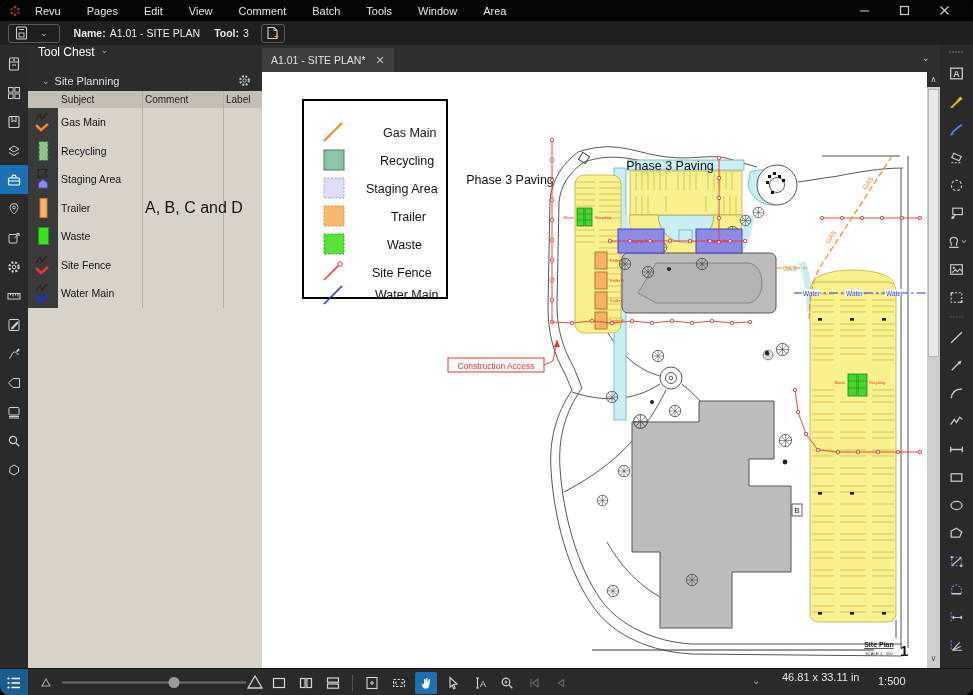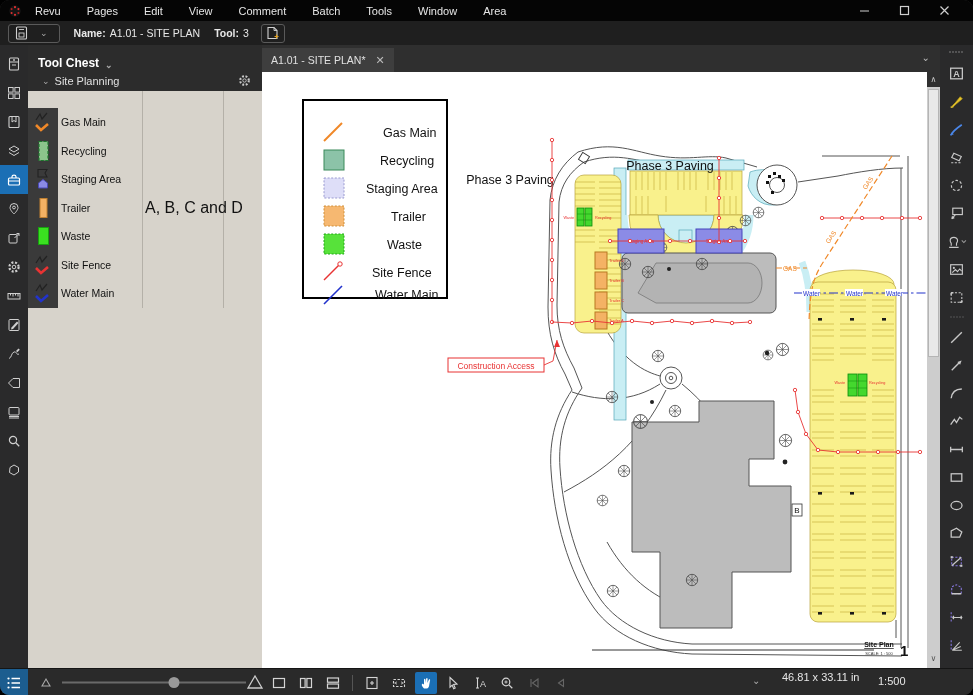--- a/index.html
+++ b/index.html
@@ -17,21 +17,21 @@
   .fb-value{margin-left:4px;}
   .fb-newpage{border:1px solid #5a5a5a;border-radius:3px;height:17px;width:22px;display:flex;align-items:center;justify-content:center;margin-left:12px;}
   
   .left-rail{position:absolute;left:0;top:45px;width:28px;height:623px;background:#2a2a2b;display:flex;flex-direction:column;align-items:center;padding-top:4px;box-sizing:border-box;}
   .ric{width:28px;height:29px;display:flex;align-items:center;justify-content:center;}
   .ric.active{background:#1b6fb5;}
   .right-rail{position:absolute;left:940px;top:45px;width:33px;height:623px;background:#2a2a2b;display:flex;flex-direction:column;align-items:center;box-sizing:border-box;}
   .rric{width:33px;height:28px;display:flex;align-items:center;justify-content:center;}
   
   .panel{position:absolute;left:28px;top:45px;width:234px;height:623px;background:#d7d3cb;}
-  .panel-header{position:absolute;left:0;top:0;width:234px;height:25px;background:#2c2c2c;color:#fff;font-size:12px;font-weight:bold;display:flex;align-items:flex-end;padding-left:10px;box-sizing:border-box;}
+  .panel-header{position:absolute;left:0;top:0;width:234px;height:25px;background:#2c2c2c;color:#fff;font-size:12px;font-weight:normal;display:flex;align-items:flex-start;padding-left:10px;box-sizing:border-box;}
   .panel-section{position:absolute;left:0;top:25px;width:234px;height:21px;background:#2c2c2c;color:#e0e0e0;font-size:11px;display:flex;align-items:center;padding-left:8px;box-sizing:border-box;}
   .chev{color:#aaa;font-size:9px;margin:0 5px 0 6px;}
   .gear-btn{margin-left:auto;margin-right:10px;display:flex;}
   .tc-head{position:absolute;left:0;top:46px;width:234px;height:17px;background:#c3bfb7;color:#222;font-size:10px;display:flex;align-items:center;}
   .tc-head span{display:block;}
   .h-sub{position:absolute;left:33px;}
   .h-com{position:absolute;left:117px;}
   .h-lab{position:absolute;left:198px;}
   .tc-rows{position:absolute;left:0;top:63px;width:234px;}
   .tc-row{position:relative;height:28.5px;display:flex;align-items:center;}
@@ -235,20 +235,25 @@
     <div class="panel-section">
       <span class="chev">⌄</span>
       <span>Site Planning</span>
       <span class="gear-btn">
         <svg width="15" height="15" viewBox="0 0 16 16">
             <circle cx="8" cy="8" r="4.6" fill="none" stroke="#c8c8c8" stroke-width="2.2" stroke-dasharray="2 1.7"></circle>
             <circle cx="8" cy="8" r="1.8" fill="none" stroke="#c8c8c8"></circle>
           </svg>
       </span>
     </div>
+    <div class="tc-head">
+      <span class="h-sub">Subject</span>
+      <span class="h-com">Comment</span>
+      <span class="h-lab">Label</span>
+    </div>
     <div class="tc-sep1"></div>
     <div class="tc-sep2"></div>
     <div class="tc-rows">
       <div class="tc-row">
         <span class="tc-ico">
             <svg width="22" height="24" viewBox="0 0 22 24">
               <path d="M4,10 L8,4 L10,9 L15,3" fill="none" stroke="#222" stroke-width="1.2"></path>
               <path d="M4,15 L9,20 L16,14" fill="none" stroke="#f08828" stroke-width="2.6"></path>
             </svg>
           </span>

